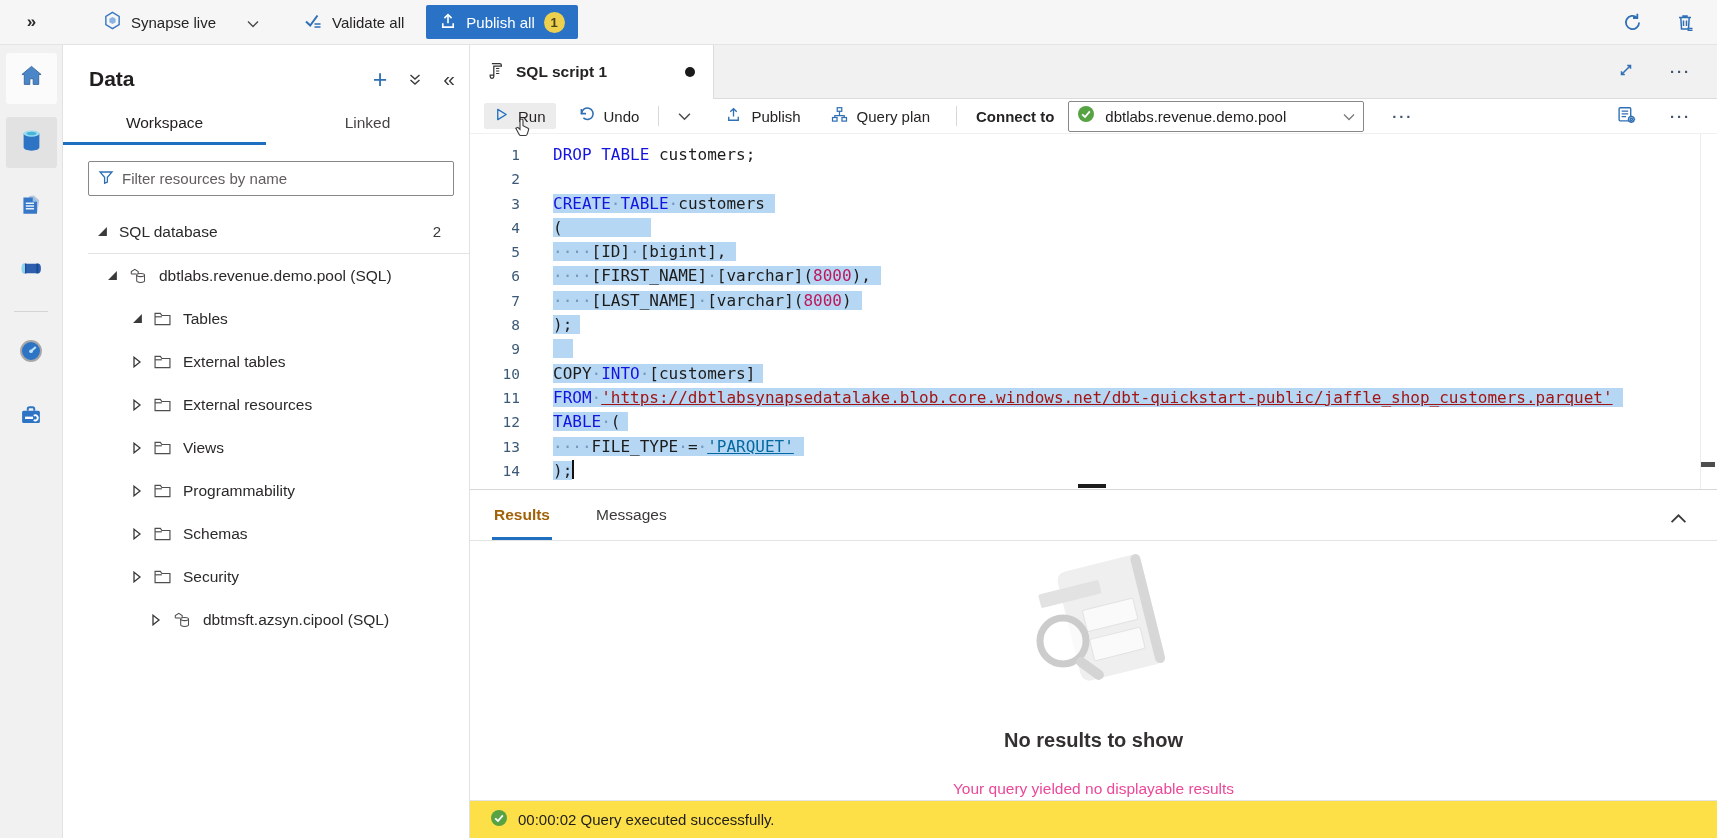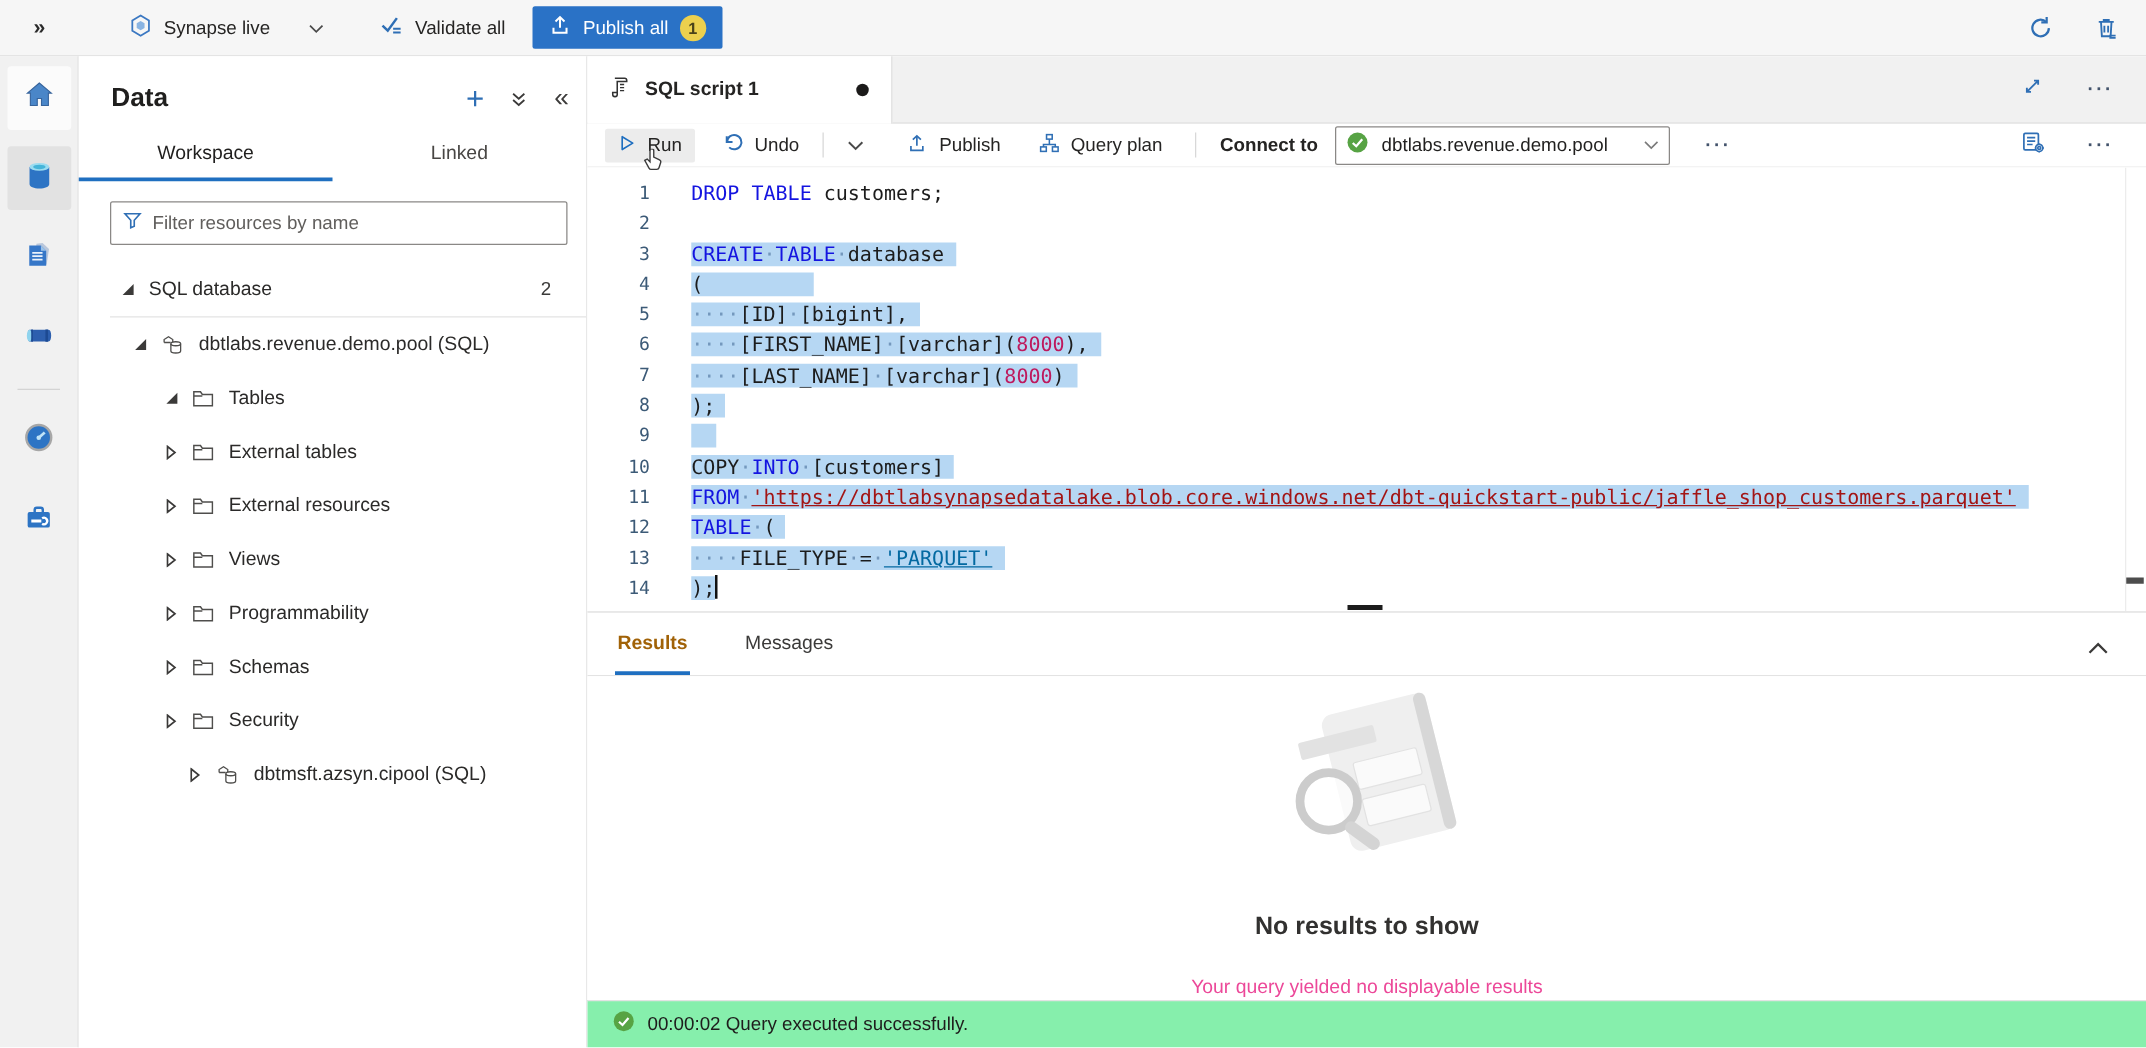--- a/index.html
+++ b/index.html
@@ -73,21 +73,21 @@
   .tabstrip-right { margin-left:auto; display:flex; align-items:center; gap:36px; padding-right:26px; }
   .ellipsis { color:#43536b; font-size:15px; font-weight:bold; letter-spacing:2px; cursor:pointer; }
 
   .toolbar { height:35px; flex:0 0 35px; background:#fff; display:flex; align-items:center;
     padding-left:14px; border-bottom:1px solid #f0f0f0; }
   .tbtn { display:flex; align-items:center; gap:9px; font-size:15px; color:#252423;
     padding:4px 10px; border-radius:2px; cursor:pointer; }
   .tbtn.hovered { background:#ececec; }
   .tsep { width:1px; height:20px; background:#d8d8d8; margin:0 9px; }
   .connect-label { font-weight:bold; font-size:15px; margin:0 14px 0 10px; }
-  .connect-dd { width:268px; height:31px; border:1px solid #8a8886; border-radius:2px; background:#fff;
+  .connect-dd { width:296px; height:31px; border:1px solid #8a8886; border-radius:2px; background:#fff;
     display:flex; align-items:center; gap:10px; padding:0 8px; cursor:pointer; }
   .connect-name { font-size:15px; color:#201f1e; flex:1; white-space:nowrap; overflow:hidden; }
   .toolbar-right { margin-left:auto; display:flex; align-items:center; gap:34px; padding-right:26px; }
 
   
   .editor { height:355px; flex:0 0 355px; position:relative; background:#fff; overflow:hidden;
     padding-top:9px; }
   .cl { display:flex; height:24.3px; line-height:24.3px; white-space:pre;
     font-family:"DejaVu Sans Mono", monospace; font-size:16px; }
   .ln { width:50px; flex:0 0 50px; text-align:right; padding-right:0; color:#3c5a77; font-size:14.5px; }
@@ -113,21 +113,21 @@
     display:flex; align-items:flex-end; padding:0 30px 0 22px; }
   .res-tab { font-size:15.5px; padding:12px 2px 13px 2px; margin-right:42px; color:#3b3a39;
     border-bottom:3px solid transparent; cursor:pointer; }
   .res-tab.active { font-weight:bold; color:#a16207; border-bottom:3px solid #1f6fc0; }
   .res-collapse { margin-left:auto; margin-bottom:16px; cursor:pointer; display:flex; }
   .res-body { flex:1; display:flex; flex-direction:column; align-items:center; padding-top:8px;
     background:#fff; min-height:0; }
   .res-title { font-size:20px; font-weight:bold; color:#323130; margin-top:28px; }
   .res-sub { font-size:15.5px; color:#ec4899; margin-top:28px;text-align:center; }
 
-  .statusbar { height:38px; flex:0 0 38px; background:#86efac; border-top:1px solid #e3e3e3;
+  .statusbar { height:38px; flex:0 0 38px; background:#fde047; border-top:1px solid #e3e3e3;
     display:flex; align-items:center; padding-left:20px; gap:10px; }
   .status-text { font-size:15px; color:#1e1d1c; }
 </style>
 </head>
 <body>
 
 <div class="app">
 
   <header class="topbar">
     <div class="topbar-left">
@@ -517,21 +517,21 @@
       <span class="mouse-cursor">
         <svg width="17" height="19" viewBox="0 0 17 19">
             <path d="M6 1.5v9l-2.2-2.2-2 .9 3.4 6.3c.3.6.9 1 1.6 1h4.7c.8 0 1.5-.5 1.7-1.3l1.3-4c.3-.9-.1-1.9-.9-2.3L9 6.7V1.5a1.5 1.5 0 0 0-3 0z" fill="#fff" stroke="#3c3c3c" stroke-width="1.1"></path>
           </svg>
       </span>
 
       <div class="editor">
         <div id="code">
             <div class="cl"><span class="ln">1</span><span class="lc"><span class="tk-k">DROP</span><span class="tk-p"> </span><span class="tk-k">TABLE</span><span class="tk-p"> customers;</span></span></div>
             <div class="cl"><span class="ln">2</span><span class="lc"></span></div>
-            <div class="cl"><span class="ln">3</span><span class="lc"><span class="sel" style="padding-right: 10px;"><span class="tk-k">CREATE</span><span class="tk-w">·</span><span class="tk-k">TABLE</span><span class="tk-w">·</span><span class="tk-p">database</span></span></span></div>
+            <div class="cl"><span class="ln">3</span><span class="lc"><span class="sel" style="padding-right: 10px;"><span class="tk-k">CREATE</span><span class="tk-w">·</span><span class="tk-k">TABLE</span><span class="tk-w">·</span><span class="tk-p">customers</span></span></span></div>
             <div class="cl"><span class="ln">4</span><span class="lc"><span class="sel" style="padding-right: 88px;"><span class="tk-p">(</span></span></span></div>
             <div class="cl"><span class="ln">5</span><span class="lc"><span class="sel" style="padding-right: 10px;"><span class="tk-w">····</span><span class="tk-p">[ID]</span><span class="tk-w">·</span><span class="tk-p">[bigint],</span></span></span></div>
             <div class="cl"><span class="ln">6</span><span class="lc"><span class="sel" style="padding-right: 10px;"><span class="tk-w">····</span><span class="tk-p">[FIRST_NAME]</span><span class="tk-w">·</span><span class="tk-p">[varchar](</span><span class="tk-n">8000</span><span class="tk-p">),</span></span></span></div>
             <div class="cl"><span class="ln">7</span><span class="lc"><span class="sel" style="padding-right: 10px;"><span class="tk-w">····</span><span class="tk-p">[LAST_NAME]</span><span class="tk-w">·</span><span class="tk-p">[varchar](</span><span class="tk-n">8000</span><span class="tk-p">)</span></span></span></div>
             <div class="cl"><span class="ln">8</span><span class="lc"><span class="sel" style="padding-right: 8px;"><span class="tk-p">);</span></span></span></div>
             <div class="cl"><span class="ln">9</span><span class="lc"><span class="sel" style="padding-right: 10px;">&nbsp;</span></span></div>
             <div class="cl"><span class="ln">10</span><span class="lc"><span class="sel" style="padding-right: 8px;"><span class="tk-p">COPY</span><span class="tk-w">·</span><span class="tk-k">INTO</span><span class="tk-w">·</span><span class="tk-p">[customers]</span></span></span></div>
             <div class="cl"><span class="ln">11</span><span class="lc"><span class="sel" style="padding-right: 10px;"><span class="tk-k">FROM</span><span class="tk-w">·</span><span class="tk-u">'https://dbtlabsynapsedatalake.blob.core.windows.net/dbt-quickstart-public/jaffle_shop_customers.parquet'</span></span></span></div>
             <div class="cl"><span class="ln">12</span><span class="lc"><span class="sel" style="padding-right: 8px;"><span class="tk-k">TABLE</span><span class="tk-w">·</span><span class="tk-p">(</span></span></span></div>
             <div class="cl"><span class="ln">13</span><span class="lc"><span class="sel" style="padding-right: 10px;"><span class="tk-w">····</span><span class="tk-p">FILE_TYPE</span><span class="tk-w">·</span><span class="tk-p">=</span><span class="tk-w">·</span><span class="tk-s">'PARQUET'</span></span></span></div>

